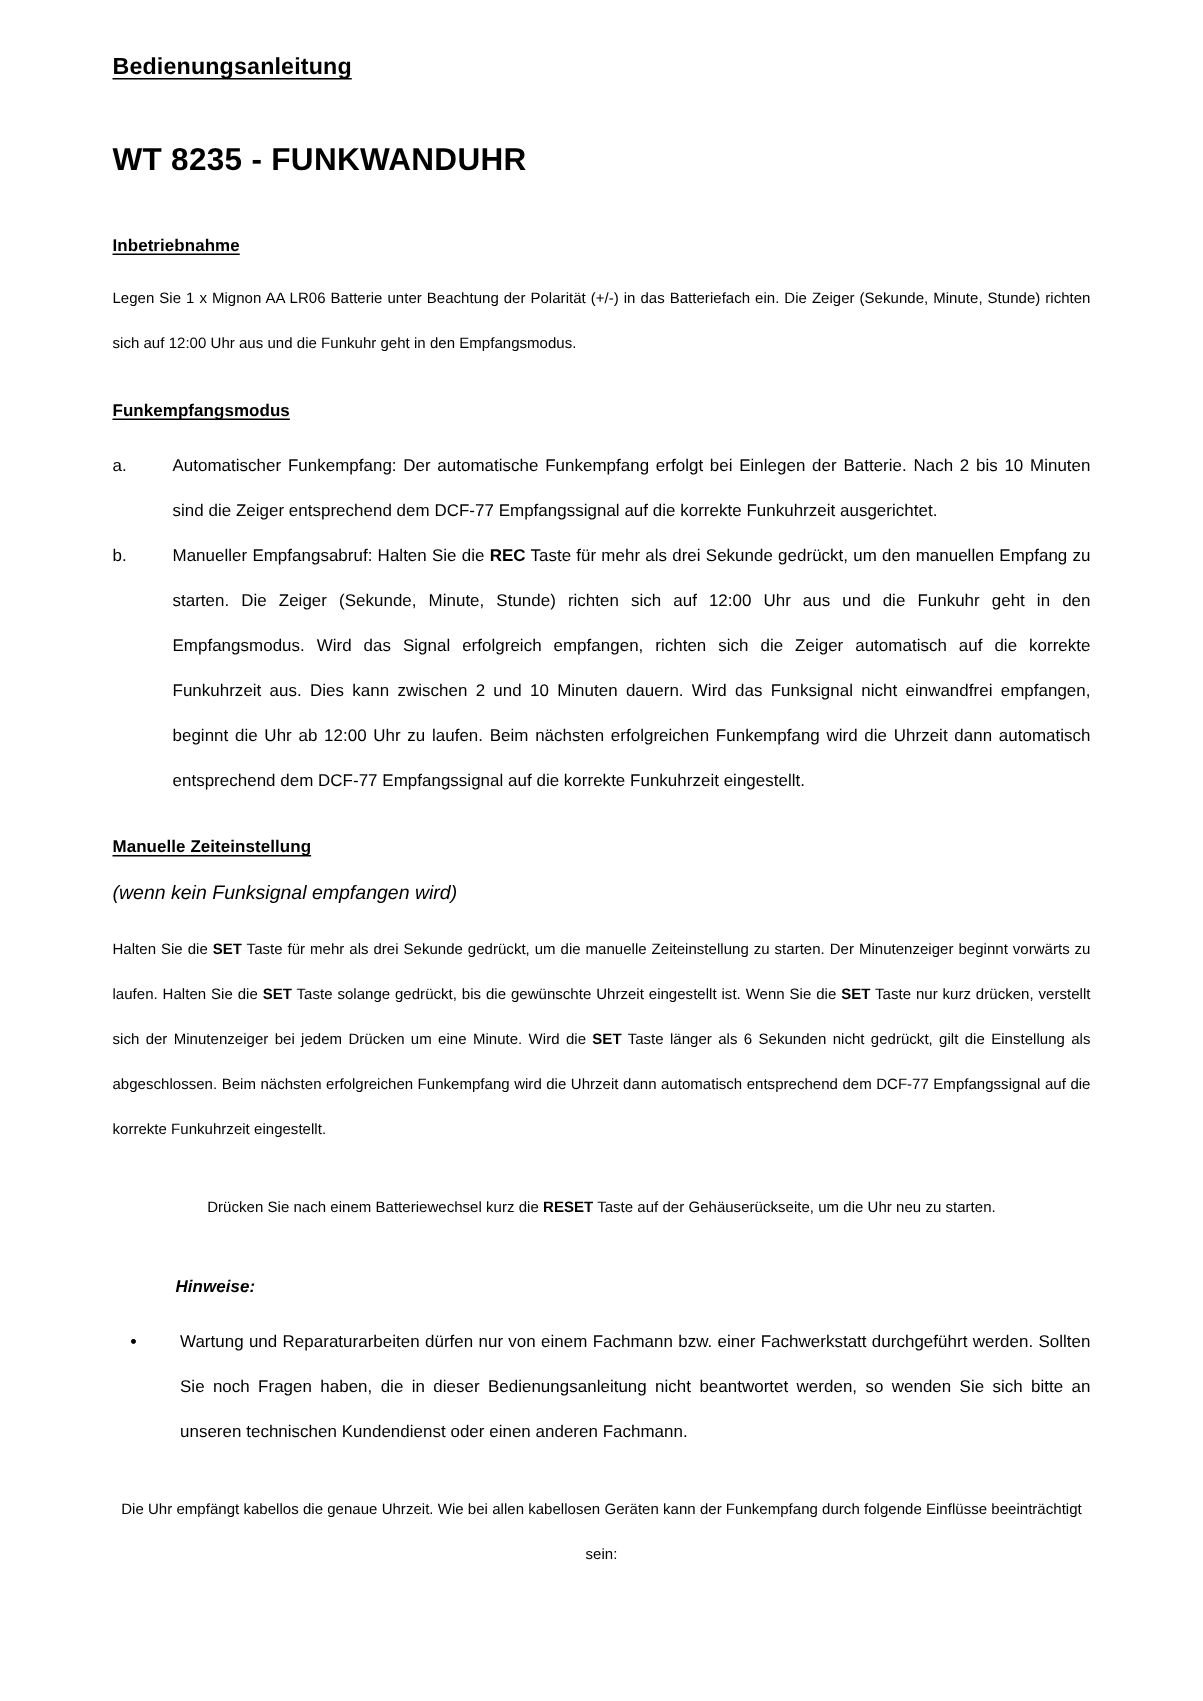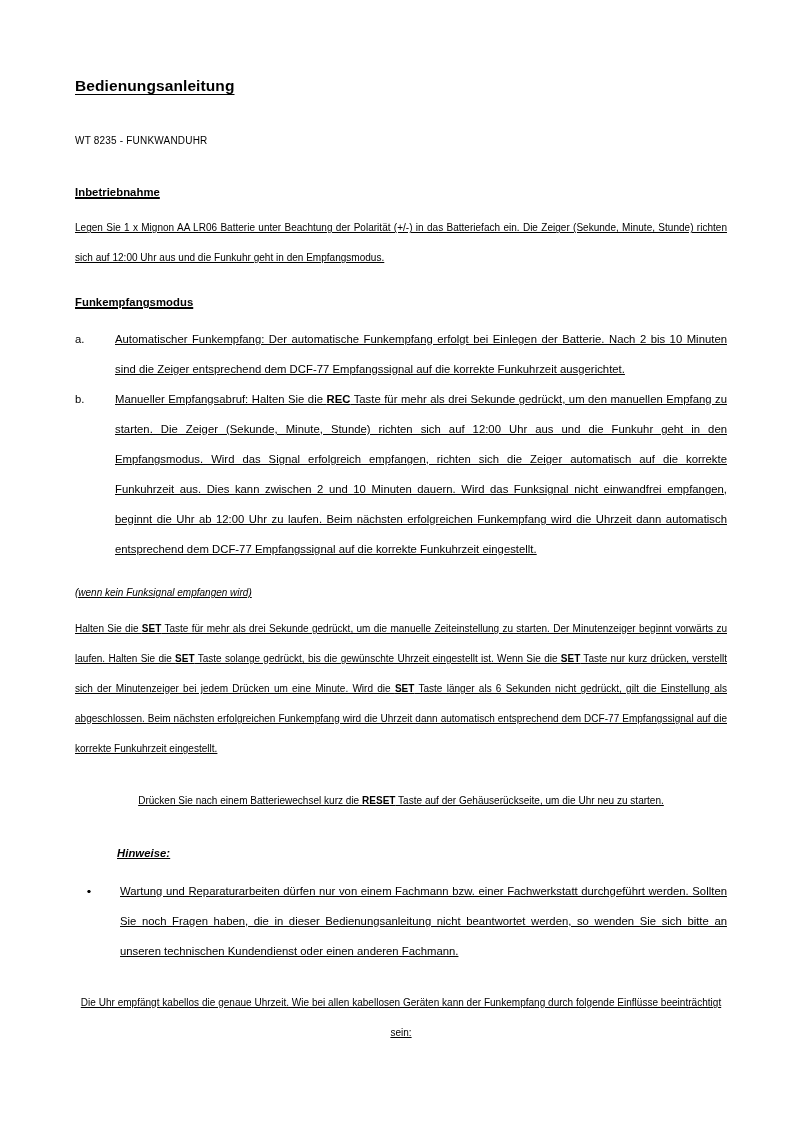--- a/index.html
+++ b/index.html
@@ -14,62 +14,61 @@
     font-family: "Liberation Sans", sans-serif;
     color: #000000;
     -webkit-font-smoothing: antialiased;
   }
   .page {
     position: relative;
     width: 802px;
     height: 1134px;
     background: #ffffff;
     box-sizing: border-box;
-    padding: 77px 75px 0 75px;
+    padding: 36px 75px 0 75px;
   }
   .doc-title {
     font-size: 15.5px;
     font-weight: bold;
     text-decoration: underline;
     text-underline-offset: 3px;
     letter-spacing: 0.1px;
     margin: 0 0 39px 0;
     line-height: 1.2;
   }
   .doc-subtitle {
-    font-size: 10px;
-    font-weight: normal;
+    font-size: 21px;
+    font-weight: bold;
     letter-spacing: 0.2px;
     margin: 0 0 38px 0;
     line-height: 1.2;
   }
   .section {
     margin: 0;
-    text-decoration: underline;
   }
   .section-heading {
     font-size: 11.3px;
     font-weight: bold;
     text-decoration: underline;
     text-underline-offset: 2px;
     letter-spacing: 0.05px;
     line-height: 1.3;
     margin: 0 0 14px 0;
   }
   .section-heading.plain {
     text-decoration: none;
   }
   .section-heading.italic-bold {
     font-style: italic;
     text-decoration: none;
     margin-bottom: 15px;
     margin-left: 42px;
   }
   .sub-italic {
-    font-size: 10px;
+    font-size: 13px;
     font-style: italic;
     line-height: 1.3;
     margin: 0 0 15px 0;
   }
   p.body {
     font-size: 10px;
     line-height: 30px;
     text-align: justify;
     margin: 0;
     letter-spacing: 0.02px;
@@ -154,20 +153,21 @@
       <li>
         <span class="marker">b.</span>
         <span>Manueller Empfangsabruf: Halten Sie die </span><b class="kw">REC</b><span> Taste für mehr als drei Sekunde gedrückt, um den manuellen Empfang zu starten. Die Zeiger (Sekunde, Minute, Stunde) richten sich auf 12:00 Uhr aus und die Funkuhr geht in den Empfangsmodus. Wird das Signal erfolgreich empfangen, richten sich die Zeiger automatisch auf die korrekte Funkuhrzeit aus. Dies kann zwischen 2 und 10 Minuten dauern. Wird das Funksignal nicht einwandfrei empfangen, beginnt die Uhr ab 12:00 Uhr zu laufen. Beim nächsten erfolgreichen Funkempfang wird die Uhrzeit dann automatisch entsprechend dem DCF-77 Empfangssignal auf die korrekte Funkuhrzeit eingestellt.</span>
       </li>
     </ol>
   </div>
 
   <div class="gap-md"></div>
 
   <div class="section">
+    <div class="section-heading">Manuelle Zeiteinstellung</div>
     <div class="sub-italic">(wenn kein Funksignal empfangen wird)</div>
     <p class="body"><span>Halten Sie die </span><b class="kw">SET</b><span> Taste für mehr als drei Sekunde gedrückt, um die manuelle Zeiteinstellung zu starten. Der Minutenzeiger beginnt vorwärts zu laufen. Halten Sie die </span><b class="kw">SET</b><span> Taste solange gedrückt, bis die gewünschte Uhrzeit eingestellt ist. Wenn Sie die </span><b class="kw">SET</b><span> Taste nur kurz drücken, verstellt sich der Minutenzeiger bei jedem Drücken um eine Minute. Wird die </span><b class="kw">SET</b><span> Taste länger als 6 Sekunden nicht gedrückt, gilt die Einstellung als abgeschlossen. Beim nächsten erfolgreichen Funkempfang wird die Uhrzeit dann automatisch entsprechend dem DCF-77 Empfangssignal auf die korrekte Funkuhrzeit eingestellt.</span></p>
   </div>
 
   <div class="gap-md"></div>
 
   <div class="section">
     <p class="body left"><span>Drücken Sie nach einem Batteriewechsel kurz die </span><b class="kw">RESET</b><span> Taste auf der Gehäuserückseite, um die Uhr neu zu starten.</span></p>
   </div>
 

